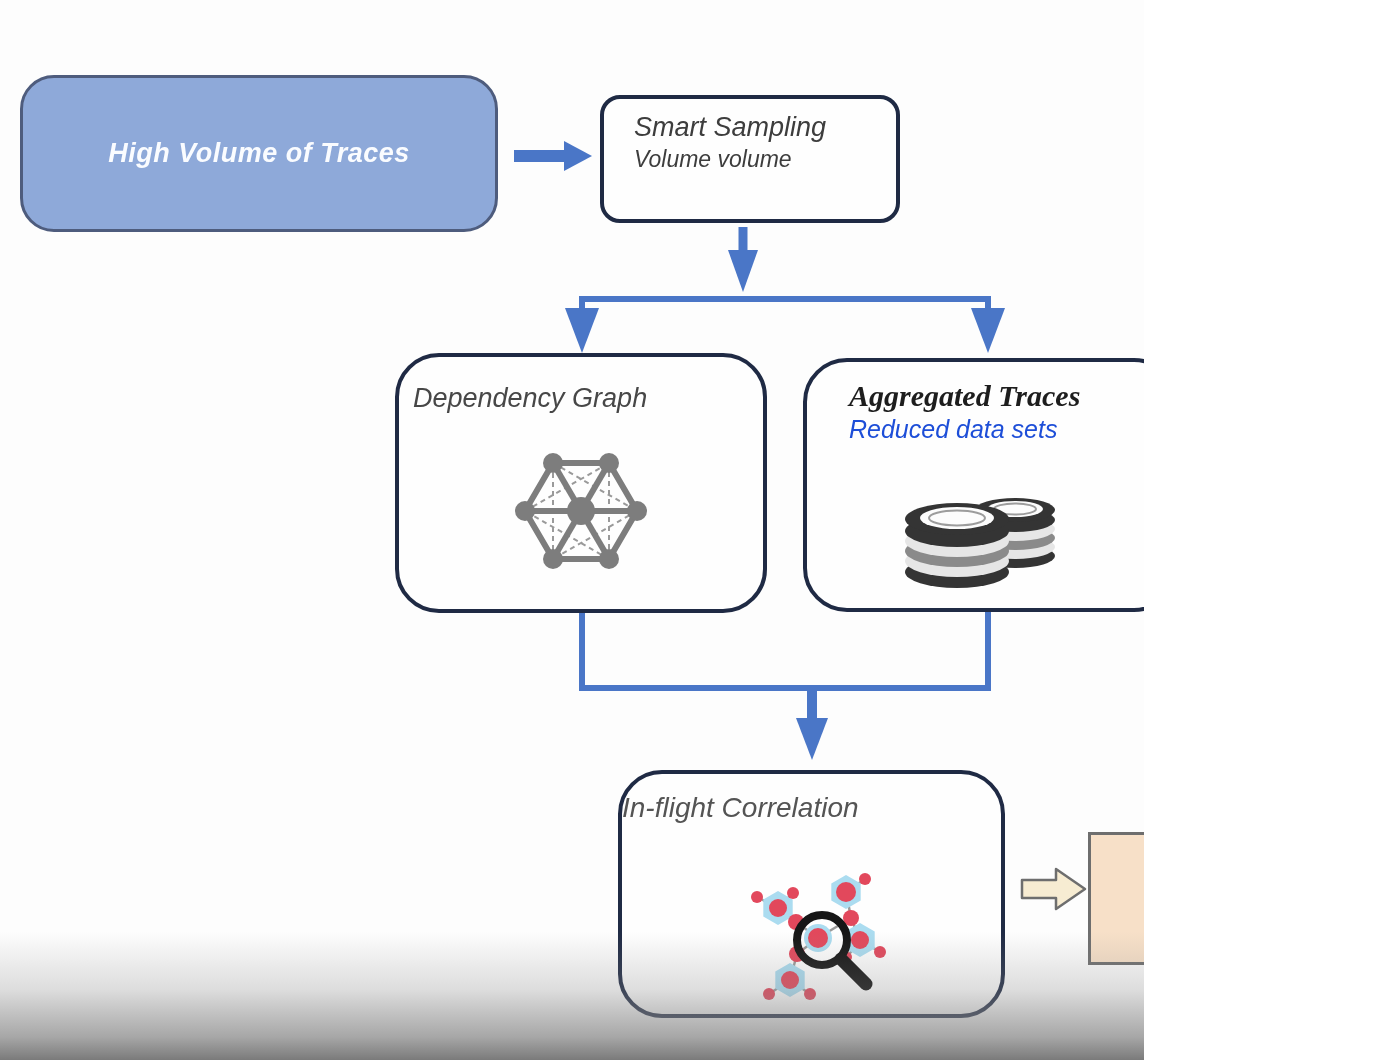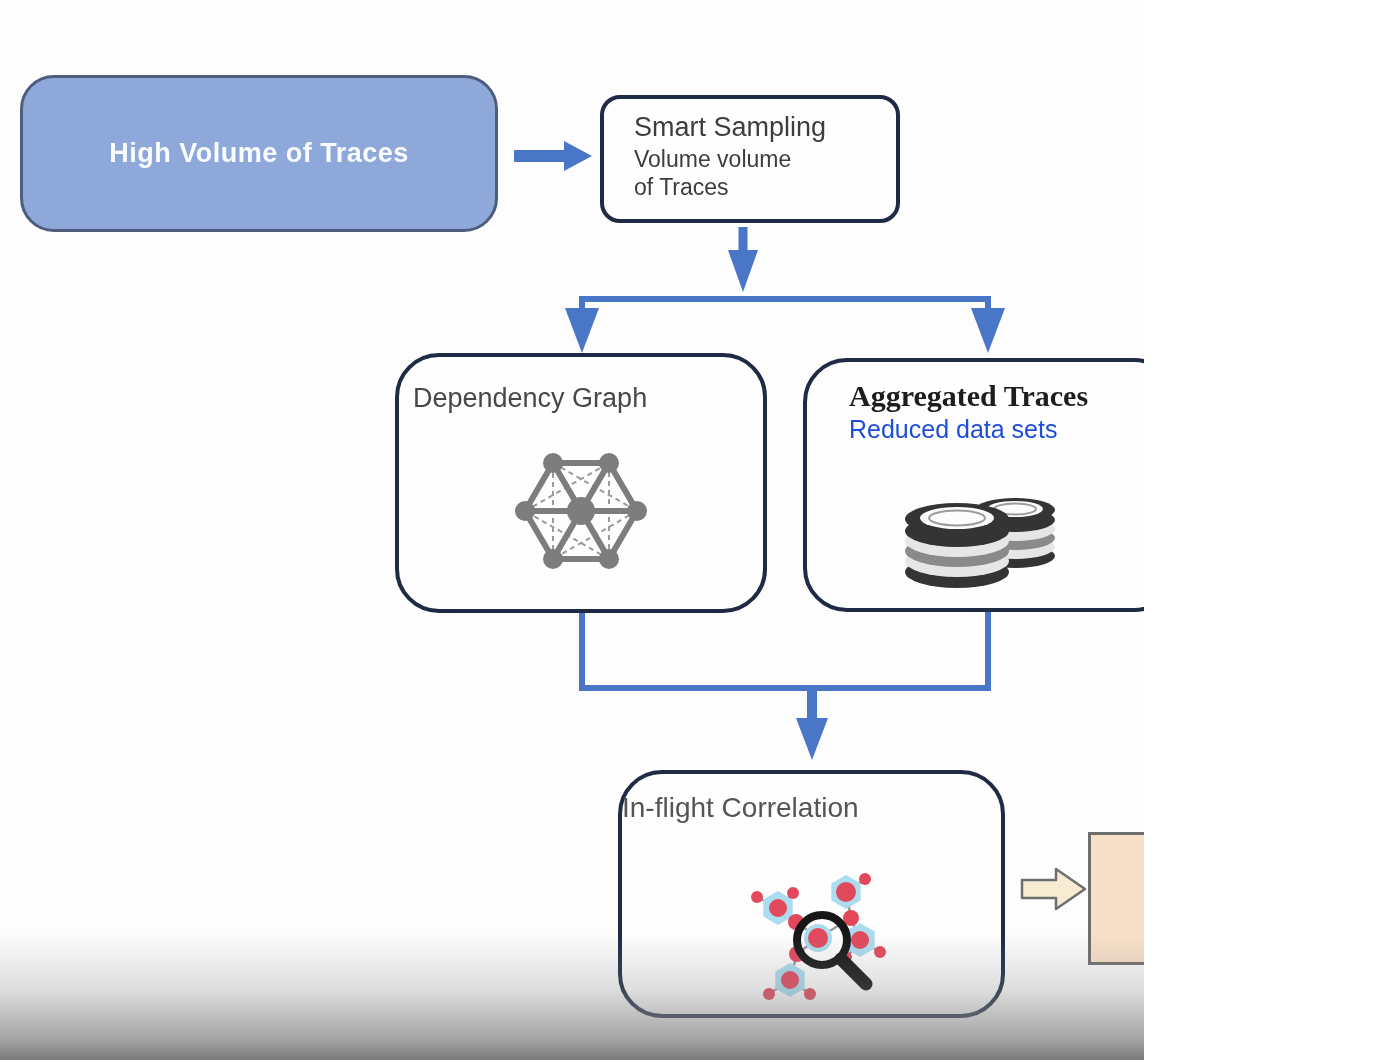--- a/index.html
+++ b/index.html
@@ -21,20 +21,21 @@
     --icon-red:#e2485c;
     --icon-light-blue:#abdcf0;
     --page-bg:#fdfdfd;
     --bottom-fade:#8a8a8a;
   }
   html,body{margin:0;padding:0;background:#ffffff;}
   .stage{
     position:relative;width:1144px;height:1060px;overflow:hidden;
     background:var(--page-bg);
     font-family:"Liberation Sans", sans-serif;
+    font-style:italic;
   }
   .conn-svg{position:absolute;left:0;top:0;width:1384px;height:1060px;z-index:1;pointer-events:none;}
   .conn-line{stroke:var(--connector-blue);fill:none;}
   .conn-head{fill:var(--connector-blue);stroke:none;}
   .cream-arrow{fill:var(--cream-arrow-fill);stroke:#6e6e6e;stroke-width:2.5;stroke-linejoin:round;}
 
   .node{position:absolute;z-index:2;box-sizing:border-box;}
 
   .high-volume{
     left:20px;top:75px;width:478px;height:157px;
@@ -160,21 +161,20 @@
     </g>
   </svg>
 
   <div class="node high-volume">
     <div class="label">High Volume of Traces</div>
   </div>
 
   <div class="node dark-box smart-sampling">
     <div class="title">Smart Sampling</div>
     <div class="sub">Volume volume</div>
-    <div class="sub">of Traces</div>
   </div>
 
   <div class="node dark-box dependency-graph">
     <div class="title">Dependency Graph</div>
     <svg class="icon" width="136" height="132" viewBox="0 0 136 132">
 
       <line class="net-dash" x1="40" y1="18" x2="124" y2="66"></line>
       <line class="net-dash" x1="96" y1="18" x2="96" y2="114"></line>
       <line class="net-dash" x1="124" y1="66" x2="40" y2="114"></line>
       <line class="net-dash" x1="96" y1="114" x2="12" y2="66"></line>

